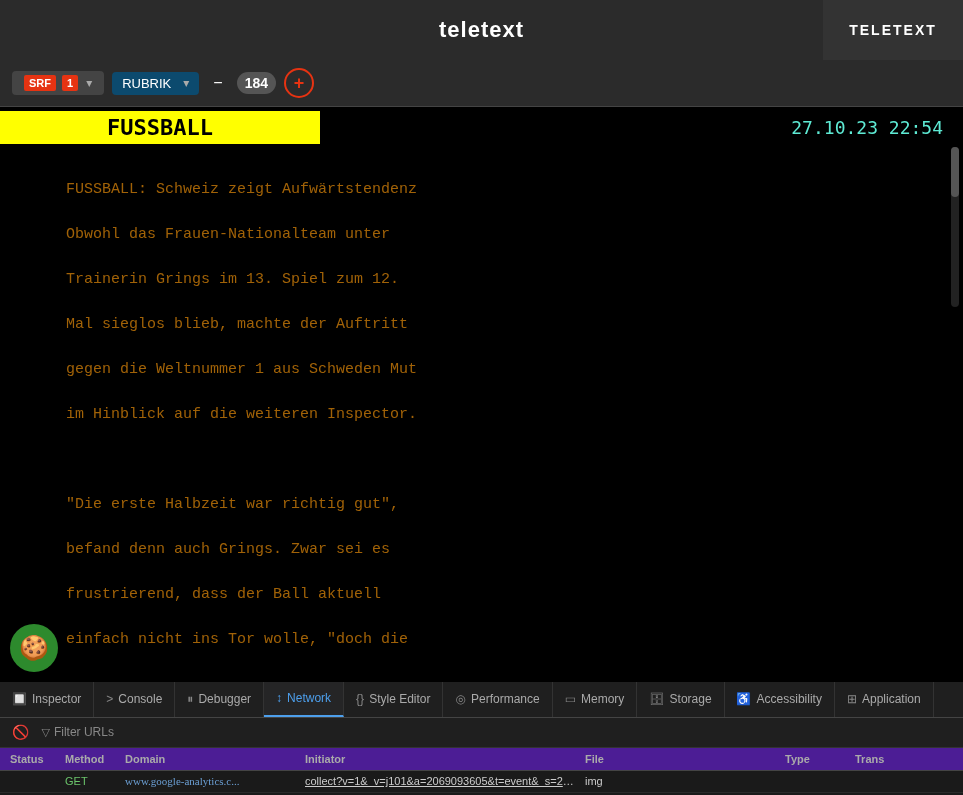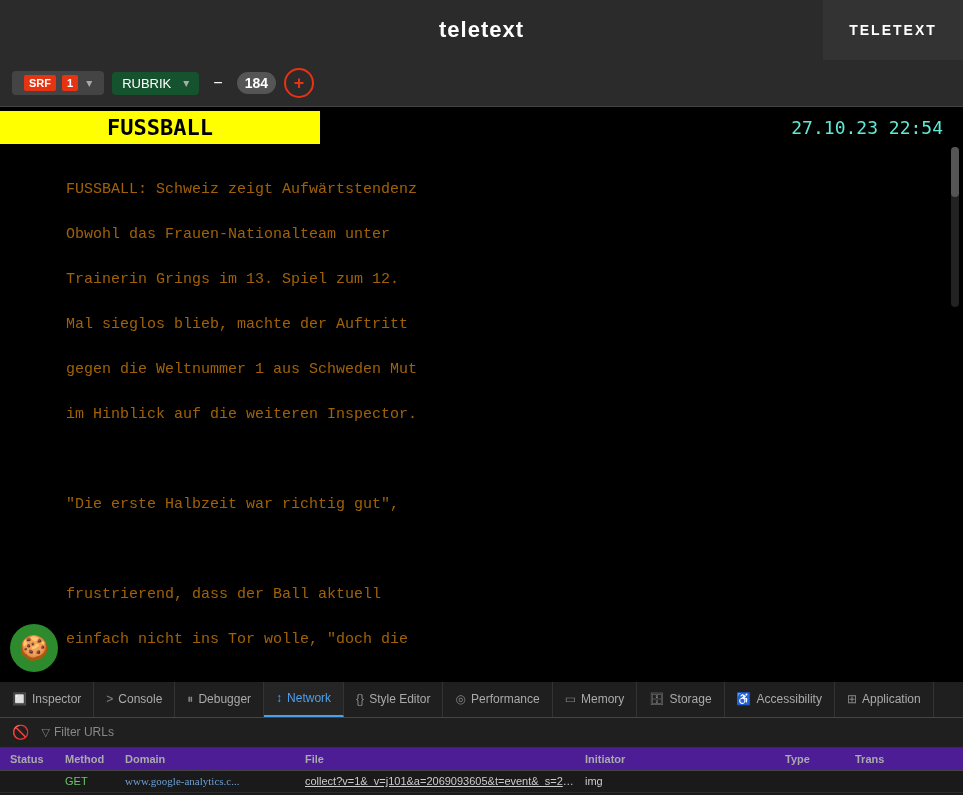--- a/index.html
+++ b/index.html
@@ -75,21 +75,21 @@
       border-radius: 2px;
     }
     .dropdown-arrow {
       color: #aaa;
       font-size: 12px;
       margin-left: 4px;
     }
     .rubrik-selector {
       display: flex;
       align-items: center;
-      background: #14532d;
+      background: #0c4a6e;
       border-radius: 4px;
       padding: 4px 10px;
       color: white;
       font-size: 13px;
       gap: 8px;
     }
     .minus-btn {
       background: none;
       border: none;
       color: white;
@@ -334,21 +334,21 @@
   <div class="tt-content">
     <div class="tt-text">
       <span>FUSSBALL: Schweiz zeigt Aufwärtstendenz</span><br>
       <span>Obwohl das Frauen-Nationalteam unter</span><br>
       <span>Trainerin Grings im 13. Spiel zum 12.</span><br>
       <span>Mal sieglos blieb, machte der Auftritt</span><br>
       <span>gegen die Weltnummer 1 aus Schweden Mut</span><br>
       <span>im Hinblick auf die weiteren Inspector.</span><br>
       <br>
       <span>"Die erste Halbzeit war richtig gut",</span><br>
-      <br>
+      <span>befand denn auch Grings. Zwar sei es</span><br>
       <span>frustrierend, dass der Ball aktuell</span><br>
       <span>einfach nicht ins Tor wolle, "doch die</span>
     </div>
   </div>
 
   <div class="cookie-icon">🍪</div>
 
   <div class="scroll-indicator">
     <div class="scroll-thumb"></div>
   </div>
@@ -404,22 +404,22 @@
     <span class="filter-icon-sm">▽</span>
     <span>Filter URLs</span>
   </div>
 </div>
 
 <div class="network-table">
   <div class="table-header">
     <span>Status</span>
     <span>Method</span>
     <span>Domain</span>
+    <span>Initiator</span>
     <span>File</span>
-    <span>Initiator</span>
     <span>Type</span>
     <span>Trans</span>
   </div>
   <div id="table-body">
       <div class="table-row">
         <span class="cell"></span>
         <span class="cell method method-get">GET</span>
         <span class="cell"><a class="domain-link" href="#">www.google-analytics.c...</a></span>
         <span class="cell"><a class="file-link" href="#">collect?v=1&amp;_v=j101&amp;a=2069093605&amp;t=event&amp;_s=2&amp;dl=https://www.teleter...</a></span>
         <span class="cell">img</span>

